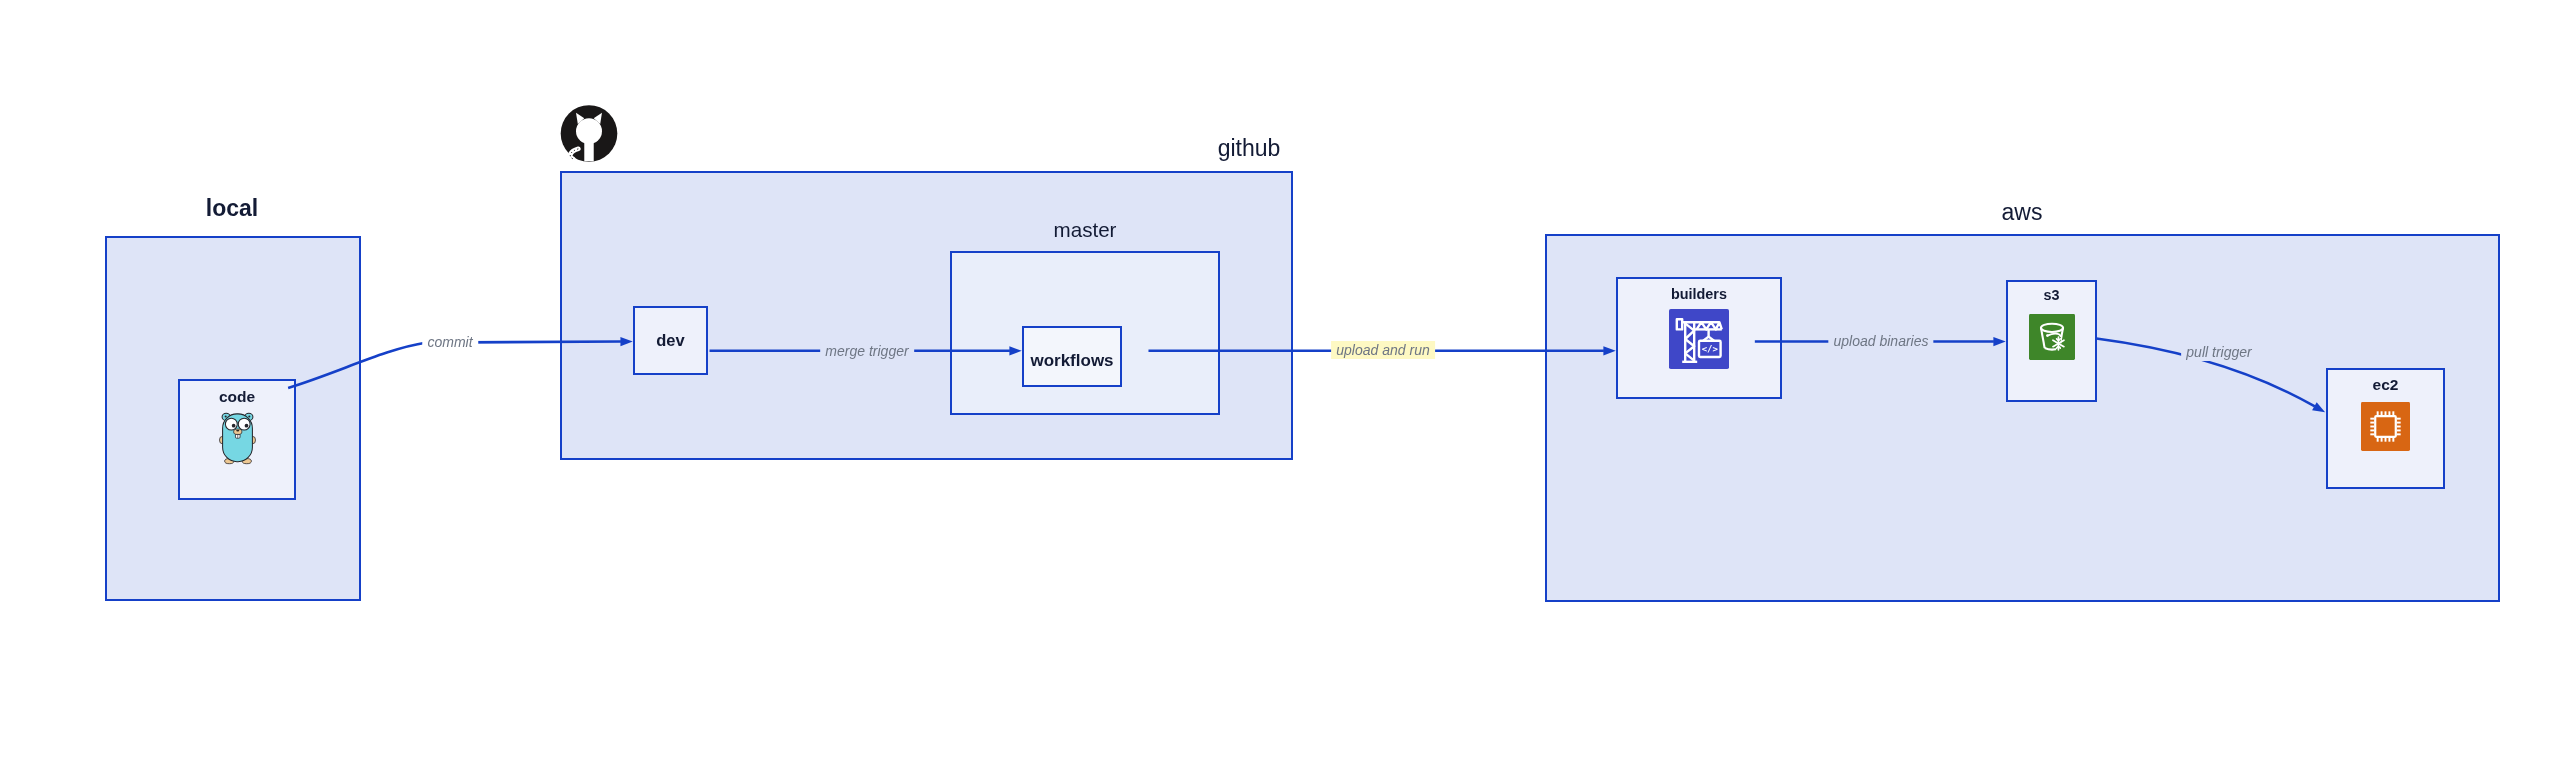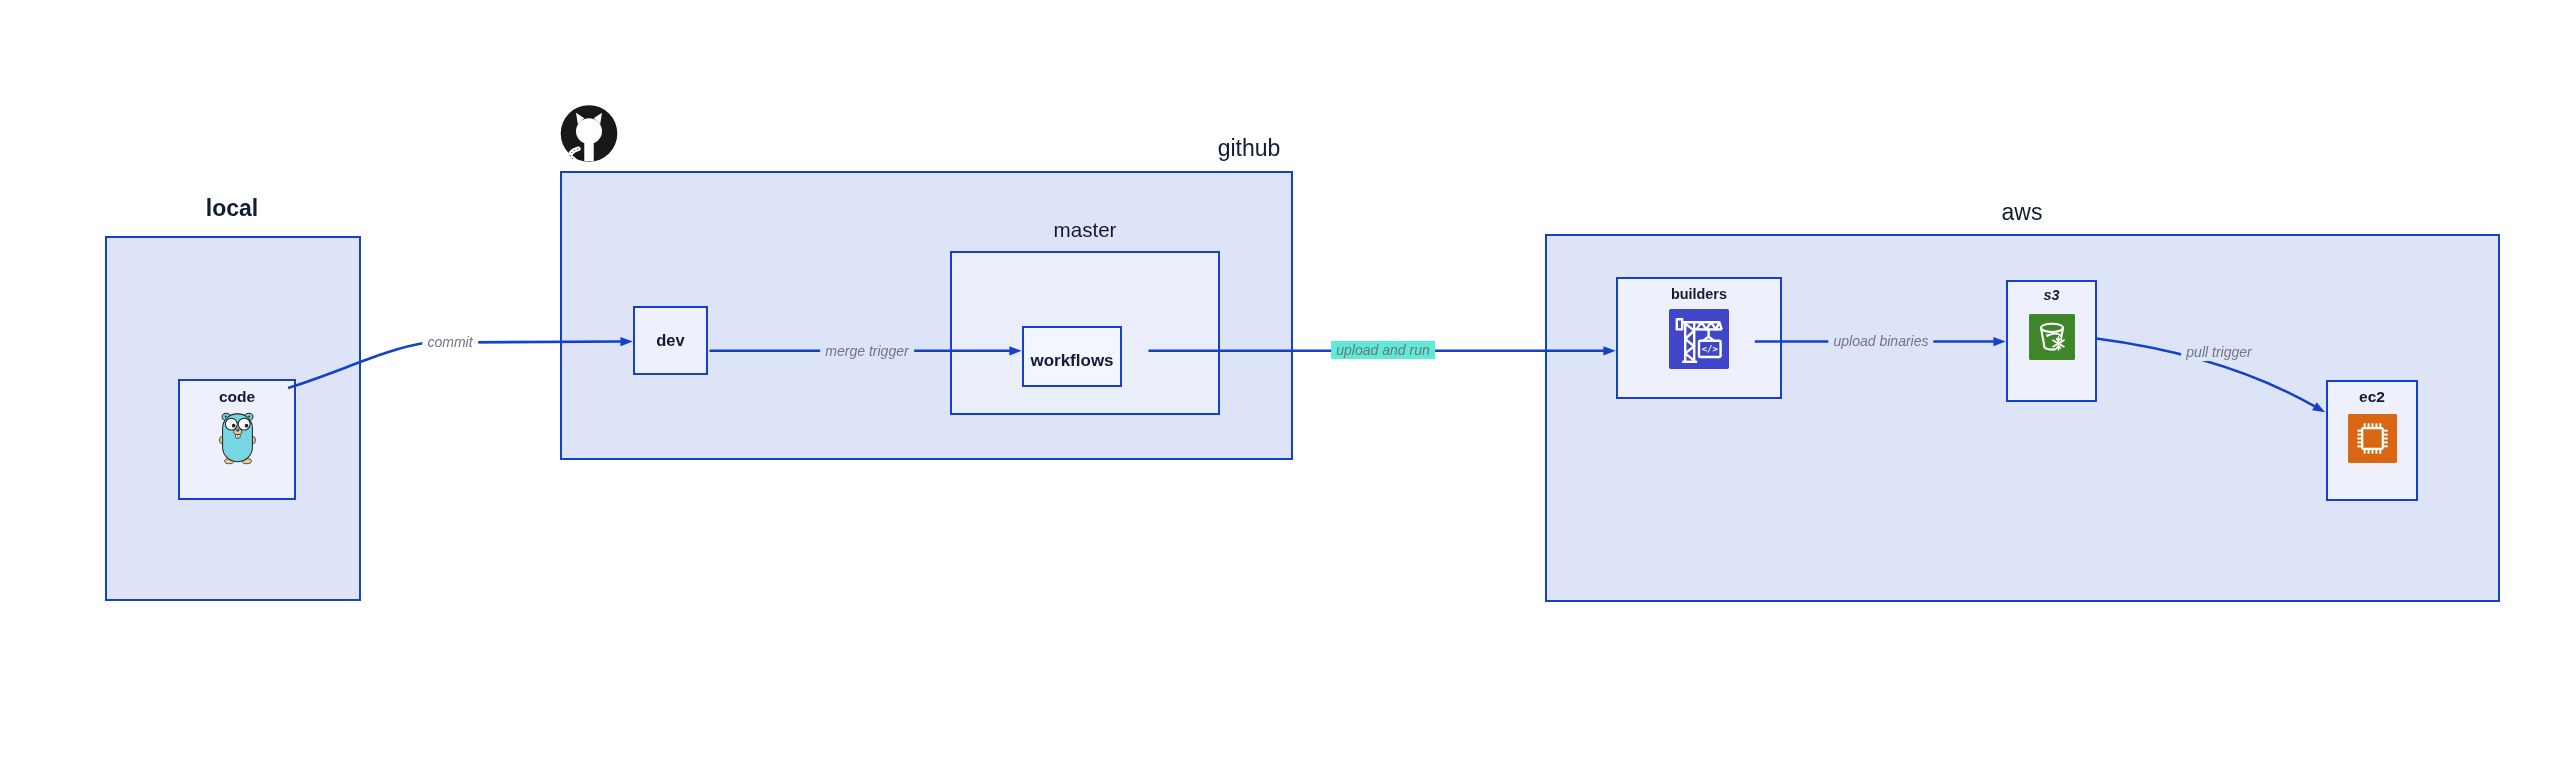--- a/index.html
+++ b/index.html
@@ -117,21 +117,21 @@
         <path d="M46 34 L54 22 L62 34 L70 22 L78 34 L84 22 L88 34"></path>
         <line x1="66" y1="34" x2="66" y2="46"></line>
         <path d="M57 53 L66 46 L75 53"></path>
         <rect x="50" y="53" width="36" height="27" rx="2"></rect>
       </g>
       <text x="68" y="72" text-anchor="middle" fill="#ffffff" style="font:bold 15px 'DejaVu Sans Mono',monospace;">&lt;/&gt;</text>
     </svg>
   </div>
 
   <div class="node-box" style="left:2006px;top:280px;width:91px;height:122px;">
-    <div class="node-label" style="font-size:14.4px;margin-top:5.2px;font-style:italic;">s3</div>
+    <div class="node-label" style="font-size:14.4px;margin-top:5.2px;">s3</div>
     <svg class="icon-tile" style="margin-top:11.3px;" width="46" height="46" viewBox="0 0 100 100">
       <rect x="0" y="0" width="100" height="100" rx="3" fill="#3e8629"></rect>
       <g stroke="#ffffff" stroke-width="4.5" fill="none">
         <ellipse cx="50" cy="30" rx="24" ry="9"></ellipse>
         <path d="M26 30 L34 74"></path>
         <path d="M74 30 L66 74"></path>
         <path d="M34 74 Q50 81 66 74"></path>
         <path d="M40 47 C58 39 72 43 69 54" stroke-width="4"></path>
       </g>
       <circle cx="40" cy="47" r="3" fill="#ffffff"></circle>
@@ -141,21 +141,21 @@
       <g stroke="#ffffff" stroke-width="3.6" fill="none" stroke-linecap="round">
         <line x1="64" y1="50" x2="64" y2="78"></line>
         <line x1="52" y1="57" x2="76" y2="71"></line>
         <line x1="76" y1="57" x2="52" y2="71"></line>
         <path d="M60 54 L64 58 L68 54"></path>
         <path d="M60 74 L64 70 L68 74"></path>
       </g>
     </svg>
   </div>
 
-  <div class="node-box" style="left:2326px;top:380px;width:92px;height:121px;">
+  <div class="node-box" style="left:2326px;top:368px;width:119px;height:121px;">
     <div class="node-label" style="font-size:15.5px;margin-top:6.2px;">ec2</div>
     <svg class="icon-tile" style="margin-top:8.2px;" width="49" height="49" viewBox="0 0 100 100">
       <rect x="0" y="0" width="100" height="100" rx="3" fill="#d86613"></rect>
       <rect x="29" y="29" width="42" height="42" rx="2" stroke="#ffffff" stroke-width="4.5" fill="none"></rect>
       <g stroke="#ffffff" stroke-width="4">
         <line x1="34" y1="19" x2="34" y2="27"></line>
           <line x1="42" y1="19" x2="42" y2="27"></line>
         <line x1="50" y1="19" x2="50" y2="27"></line>
           <line x1="58" y1="19" x2="58" y2="27"></line>
         <line x1="66" y1="19" x2="66" y2="27"></line>
@@ -188,19 +188,19 @@
       <path d="M 559 753 C 660 722 745 678 828 665 L 1205 663" marker-end="url(#ah)"></path>
       <path d="M 1377 681 L 1960 681" marker-end="url(#ah)"></path>
       <path d="M 2229 681 L 3113 681" marker-end="url(#ah)"></path>
       <path d="M 3406 663 L 3870 663" marker-end="url(#ah)"></path>
       <path d="M 4069 657 Q 4320 690 4493 789" marker-end="url(#ah)"></path>
     </g>
   </svg>
 
   <div class="edge-label" style="left:450px;top:342px;background:#ffffff;">commit</div>
   <div class="edge-label" style="left:867px;top:351px;background:var(--outer-fill);">merge trigger</div>
-  <div class="edge-label" style="left:1383px;top:350px;background:#5eead4;">upload and run</div>
+  <div class="edge-label" style="left:1383px;top:350px;background:#fef9c3;">upload and run</div>
   <div class="edge-label" style="left:1881px;top:341px;background:var(--outer-fill);">upload binaries</div>
   <div class="edge-label" style="left:2219px;top:352px;background:var(--outer-fill);">pull trigger</div>
 
 
 </div>
 
 
 </body></html>

